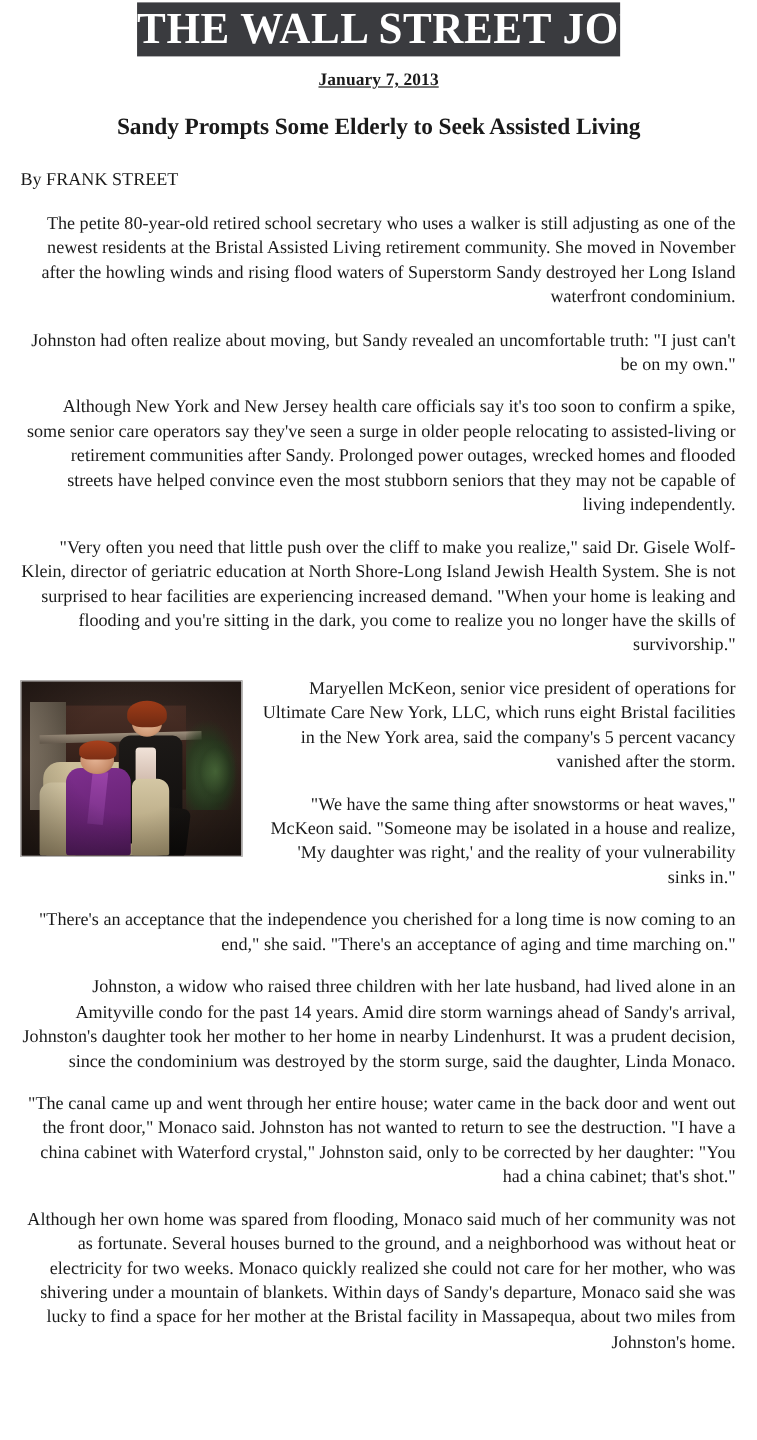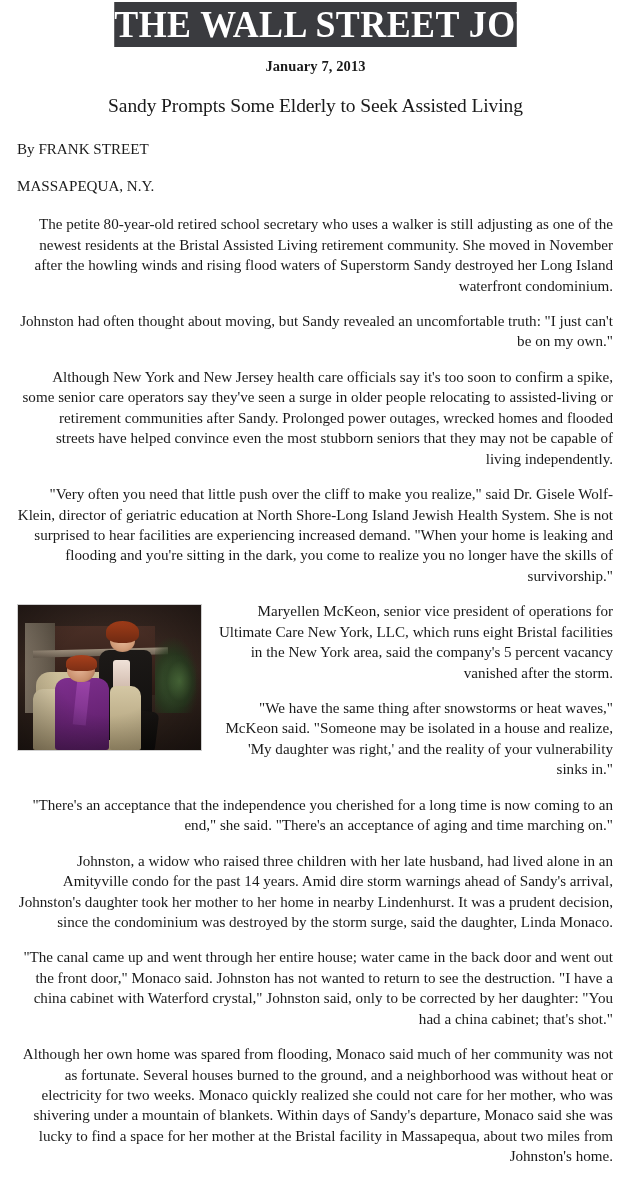--- a/index.html
+++ b/index.html
@@ -41,27 +41,28 @@
     white-space: nowrap;
     overflow: hidden;
     transform: scaleX(0.97);
   }
   .dateline-top {
     text-align: center;
     font-size: 14.5px;
     font-weight: bold;
     margin-top: 7px;
     letter-spacing: 0.1px;
+    text-decoration: underline;
   }
 
   
   .headline {
     text-align: center;
     font-size: 19.5px;
-    font-weight: normal;
+    font-weight: bold;
     margin: 20px 20px 0 20px;
     letter-spacing: -0.1px;
     line-height: 1.15;
   }
 
   
   .body {
     margin: 0 18px 0 17px;
     padding-top: 22px;
     font-size: 15.1px;
@@ -200,24 +201,23 @@
   </div>
 
   <div class="dateline-top">January 7, 2013</div>
 
   <h1 class="headline">Sandy Prompts Some Elderly to Seek Assisted Living</h1>
 
   <div class="body">
 
     <div class="byline">By FRANK STREET</div>
 
-    <div class="place">MASSAPEQUA, N.Y.</div>
 
     <p class="para">The petite 80-year-old retired school secretary who uses a walker is still adjusting as one of the newest residents at the Bristal Assisted Living retirement community. She moved in November after the howling winds and rising flood waters of Superstorm Sandy destroyed her Long Island waterfront condominium.</p>
-    <p class="para">Johnston had often thought about moving, but Sandy revealed an uncomfortable truth: "I just can't be on my own."</p>
+    <p class="para">Johnston had often realize about moving, but Sandy revealed an uncomfortable truth: "I just can't be on my own."</p>
     <p class="para">Although New York and New Jersey health care officials say it's too soon to confirm a spike, some senior care operators say they've seen a surge in older people relocating to assisted-living or retirement communities after Sandy. Prolonged power outages, wrecked homes and flooded streets have helped convince even the most stubborn seniors that they may not be capable of living independently.</p>
     <p class="para">"Very often you need that little push over the cliff to make you realize," said Dr. Gisele Wolf-Klein, director of geriatric education at North Shore-Long Island Jewish Health System. She is not surprised to hear facilities are experiencing increased demand. "When your home is leaking and flooding and you're sitting in the dark, you come to realize you no longer have the skills of survivorship."</p>
 
     <div class="photo">
       <div class="ph-layer ph-bg"></div>
       <div class="ph-layer ph-fireback"></div>
       <div class="ph-layer ph-mantel2"></div>
       <div class="ph-layer ph-mantel"></div>
       <div class="ph-layer ph-plant"></div>
       <div class="ph-layer ph-plant2"></div>

